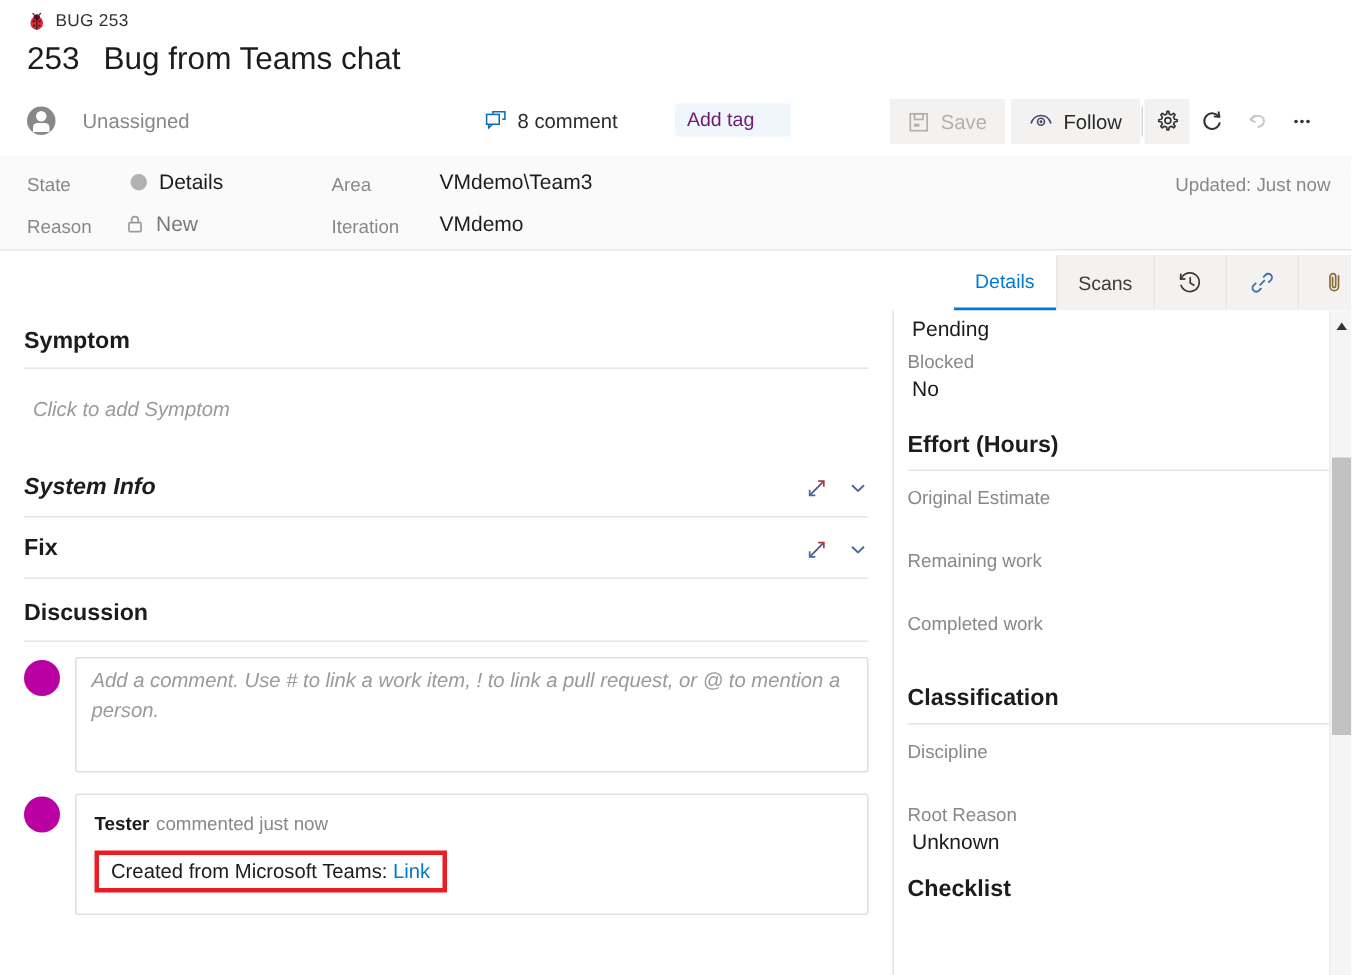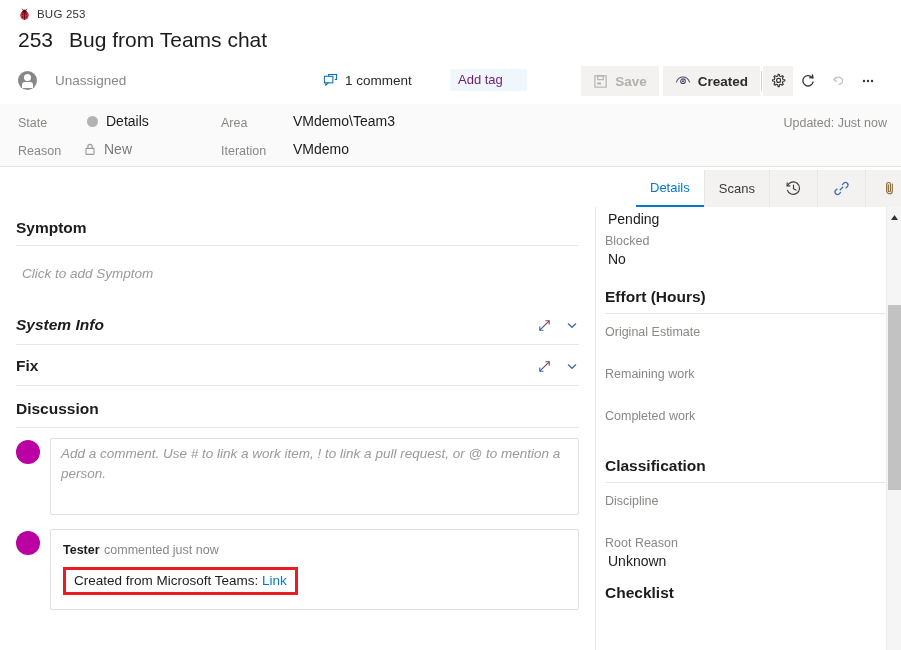--- a/index.html
+++ b/index.html
@@ -95,21 +95,20 @@
     position: absolute; right: 8px; top: 0;
     display: flex; align-items: center; height: 30px; gap: 0;
   }
   .tb-btn {
     display: flex; align-items: center; gap: 7px;
     height: 30px; padding: 0 12px;
     font-size: 13.5px; color: #2b2b2b;
     background: transparent;
     border: none;
     font-family: inherit;
-    font-weight: bold;
   }
   .tb-btn.filled { background: #f3f2f1; }
   .tb-btn.disabled { color: #b3b0ad; }
   .tb-icon-btn {
     width: 30px; height: 30px;
     display: flex; align-items: center; justify-content: center;
     background: transparent; border: none;
   }
   .tb-icon-btn.filled { background: #f3f2f1; }
   .tb-sep { width: 1px; height: 20px; background: #d6d4d2; margin: 0 1px; }
@@ -303,21 +302,21 @@
         <span class="avatar-unassigned"></span>
         <span class="assigned-label">Unassigned</span>
       </div>
 
       <div class="comments-link">
         <svg width="15" height="15" viewBox="0 0 16 16">
           <rect x="1.5" y="3.5" width="9" height="7" fill="none" stroke="#0b6db5" stroke-width="1.1"></rect>
           <path d="M3 10.5 L3 13 L5.8 10.5" fill="none" stroke="#0b6db5" stroke-width="1.1"></path>
           <path d="M6 3.5 L6 1.6 L14.5 1.6 L14.5 7 L12.6 7" fill="none" stroke="#0b6db5" stroke-width="1.1"></path>
         </svg>
-        <span>1 comment</span>
+        <span>8 comment</span>
       </div>
 
       <div class="add-tag">Add tag</div>
 
       <div class="toolbar">
 
         <button class="tb-btn filled disabled">
           <svg width="15" height="15" viewBox="0 0 16 16">
             <rect x="2" y="2" width="12" height="12" fill="none" stroke="#b3b0ad" stroke-width="1.2"></rect>
             <rect x="5" y="2" width="6" height="4" fill="none" stroke="#b3b0ad" stroke-width="1.2"></rect>
@@ -327,21 +326,21 @@
         </button>
 
         <span class="gap-sm"></span>
 
         <button class="tb-btn filled">
           <svg width="16" height="14" viewBox="0 0 18 14">
             <path d="M1.5 8.5 C3 4 6 2.5 9 2.5 C12 2.5 15 4 16.5 8.5" fill="none" stroke="#4a4a6a" stroke-width="1.2"></path>
             <circle cx="9" cy="7.2" r="2.6" fill="none" stroke="#4a4a6a" stroke-width="1.2"></circle>
             <circle cx="9" cy="7.2" r="1.1" fill="#4a4a6a"></circle>
           </svg>
-          <span>Created</span>
+          <span>Follow</span>
         </button>
 
         <span class="tb-sep"></span>
 
         <button class="tb-icon-btn filled">
           <svg width="16" height="16" viewBox="0 0 16 16">
             <path d="M8 1.2 L9.2 1.2 L9.5 3 L10.9 3.6 L12.4 2.6 L13.4 3.6 L12.4 5.1 L13 6.5 L14.8 6.8 L14.8 8 L13 8.3 L12.4 9.7 L13.4 11.2 L12.4 12.2 L10.9 11.2 L9.5 11.8 L9.2 13.6 L8 13.6 L7.8 11.8 L6.4 11.2 L4.9 12.2 L3.9 11.2 L4.9 9.7 L4.3 8.3 L2.5 8 L2.5 6.8 L4.3 6.5 L4.9 5.1 L3.9 3.6 L4.9 2.6 L6.4 3.6 L7.8 3 Z" fill="none" stroke="#333" stroke-width="1.1" stroke-linejoin="round"></path>
             <circle cx="8.6" cy="7.4" r="2" fill="none" stroke="#333" stroke-width="1.1"></circle>
           </svg>
         </button>

